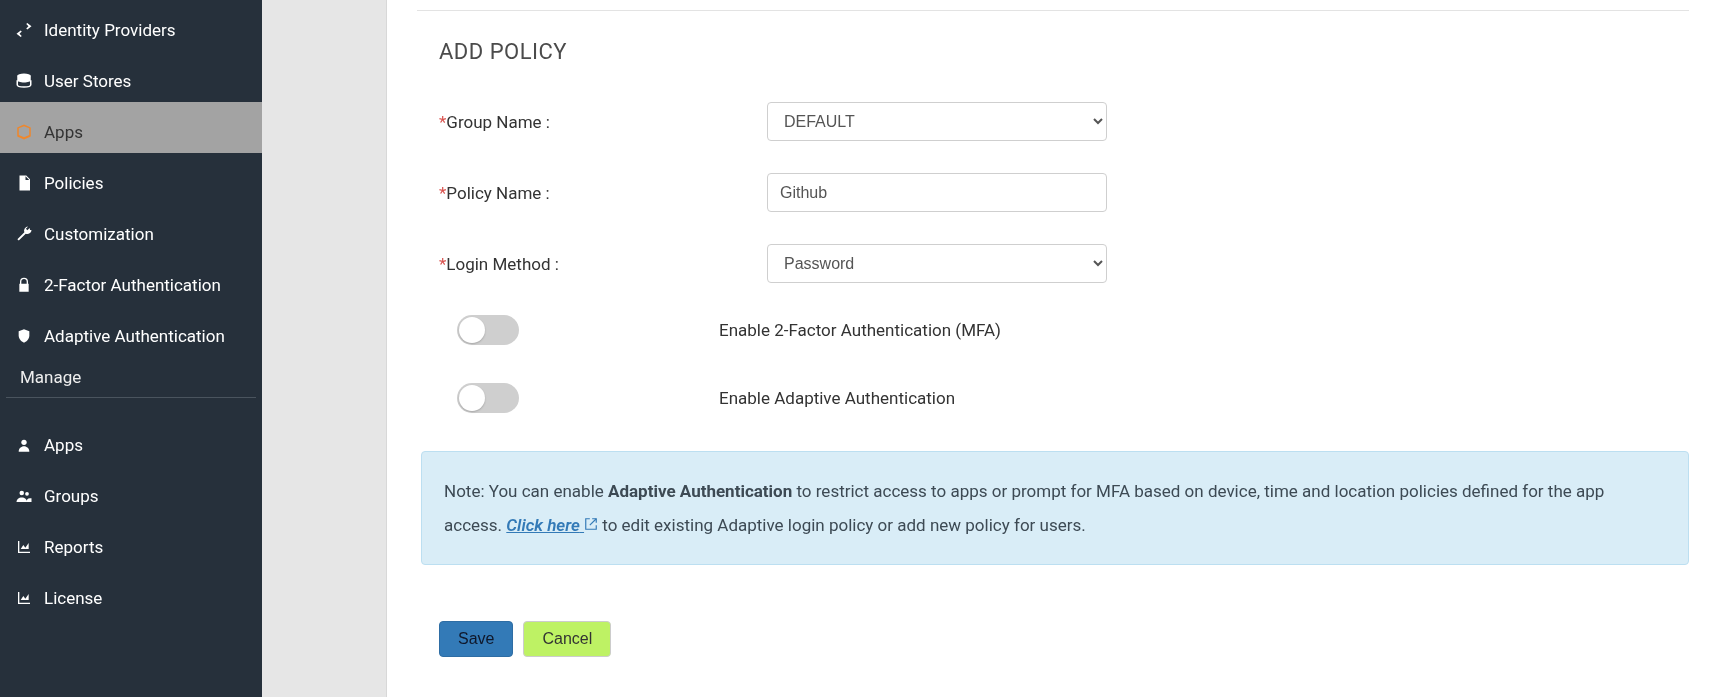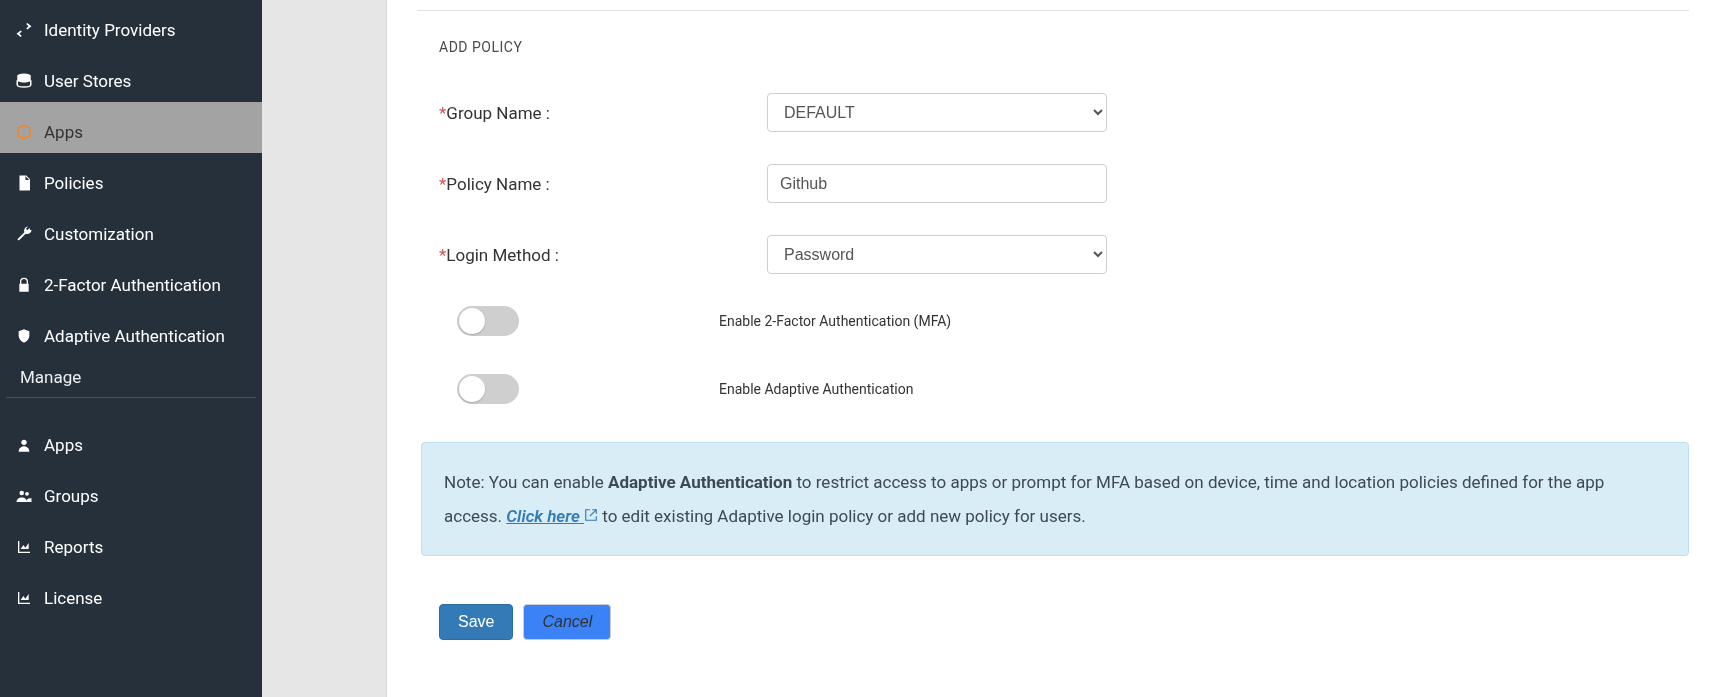--- a/index.html
+++ b/index.html
@@ -75,21 +75,21 @@
     padding-top: 10px;
   }
   .hr-top {
     border-top: 1px solid #e3e3e3;
     margin: 0 30px 0 30px;
   }
   .form-area {
     padding: 28px 30px 0 52px;
   }
   .heading {
-    font-size: 14px;
+    font-size: 22px;
     font-weight: 400;
     color: #4b4b4b;
     letter-spacing: 0.5px;
     margin-bottom: 38px;
   }
 
   .form-row {
     display: flex;
     align-items: center;
     margin-bottom: 32px;
@@ -137,26 +137,26 @@
   }
   .toggle .knob {
     position: absolute;
     top: 2px; left: 2px;
     width: 26px; height: 26px;
     background: #fff;
     border-radius: 50%;
     box-shadow: 0 1px 2px rgba(0,0,0,0.2);
   }
   .toggle-label {
-    font-size: 14px;
+    font-size: 17px;
     color: #333;
   }
 
   .note-box {
-    margin: 4px 30px 8px 34px;
+    margin: 4px 30px 16px 34px;
     background: #d9edf7;
     border: 1px solid #bcdff1;
     border-radius: 4px;
     padding: 22px 22px;
     color: #3d4a54;
     font-size: 17px;
     line-height: 2.0;
   }
   .note-box a {
     color: #337ab7;
@@ -175,29 +175,28 @@
   .btn {
     display: inline-block;
     padding: 8px 18px;
     border-radius: 4px;
     font-size: 16px;
     cursor: pointer;
     border: 1px solid transparent;
   }
   .btn-primary {
     background: #337ab7;
-    color: #ffffff;
+    color: #0f172a;
     border-color: #2e6da4;
     margin-right: 6px;
   }
   .btn-default {
-    background: #3b82f6;
+    background: #bef264;
     color: #333;
     border-color: #ccc;
-    font-style: italic;
   }
 </style>
 </head>
 <body>
 
 <div class="sidebar">
 
   <div class="sidebar-item">
     <span class="icon">
       <svg width="18" height="18" viewBox="0 0 24 24" fill="#fff">

